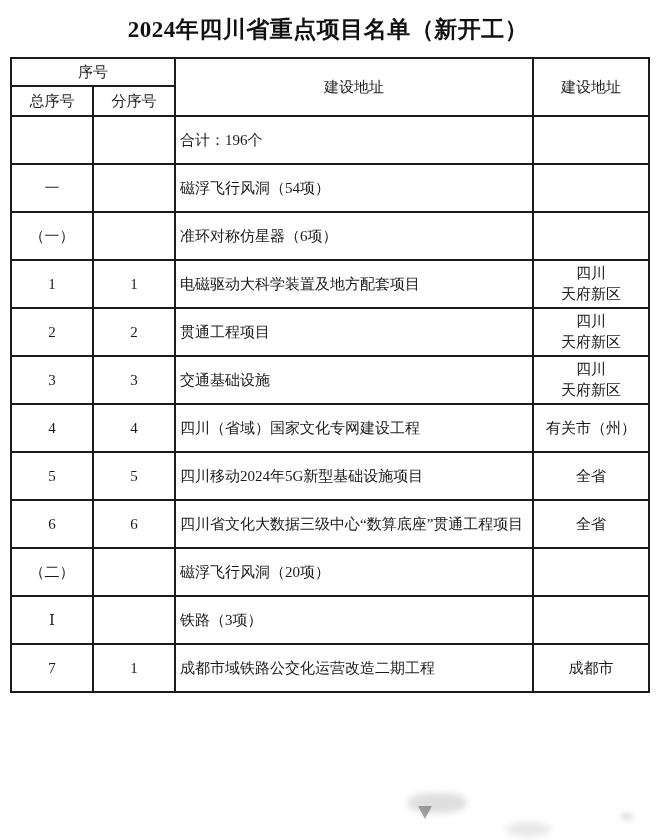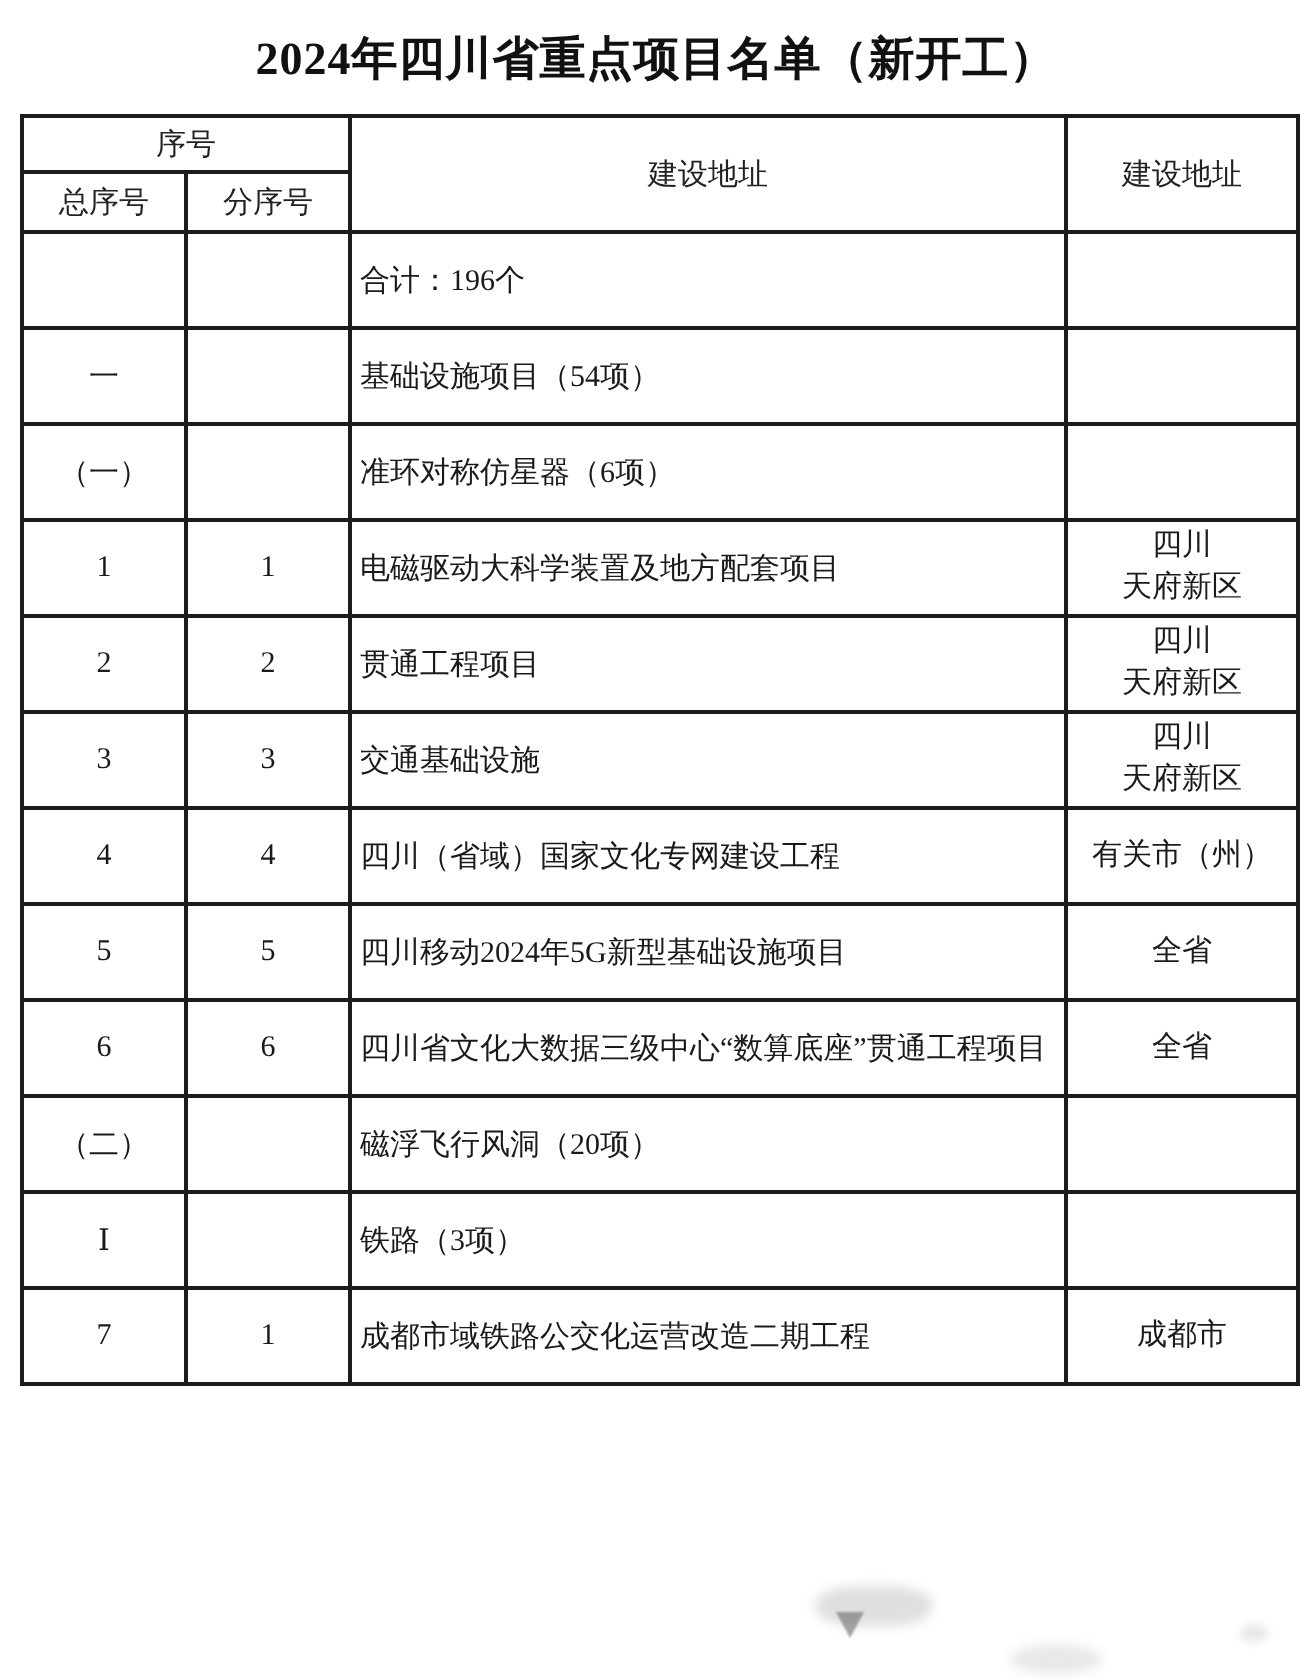--- a/index.html
+++ b/index.html
@@ -117,21 +117,21 @@
     <tbody>
         <tr>
       <td class="c-total"></td>
       <td class="c-sub"></td>
       <td class="c-name">合计：196个</td>
       <td class="c-addr"></td>
     </tr>
         <tr>
       <td class="c-total">一</td>
       <td class="c-sub"></td>
-      <td class="c-name">基础设施项目（54项）</td>
+      <td class="c-name">磁浮飞行风洞（54项）</td>
       <td class="c-addr"></td>
     </tr>
         <tr>
       <td class="c-total">（一）</td>
       <td class="c-sub"></td>
       <td class="c-name">准环对称仿星器（6项）</td>
       <td class="c-addr"></td>
     </tr>
         <tr>
       <td class="c-total">1</td>

